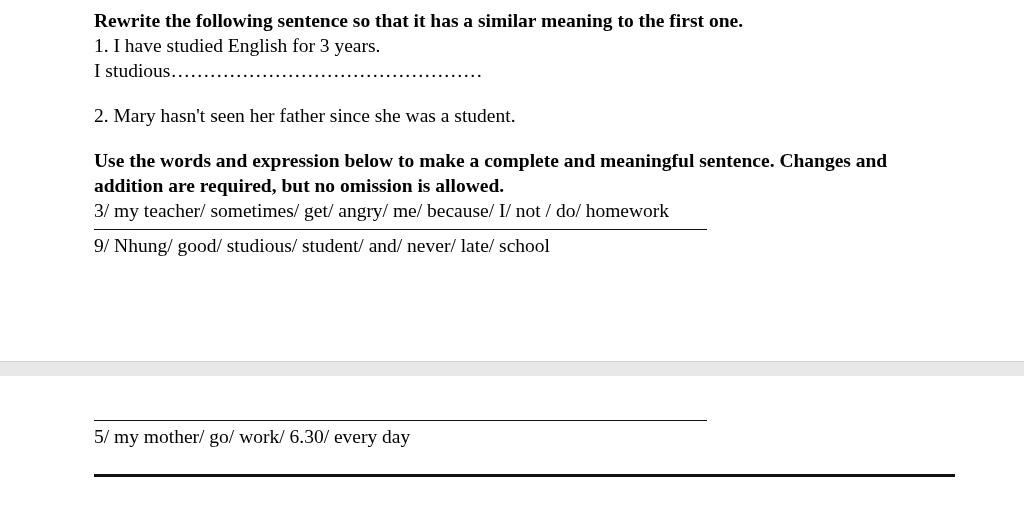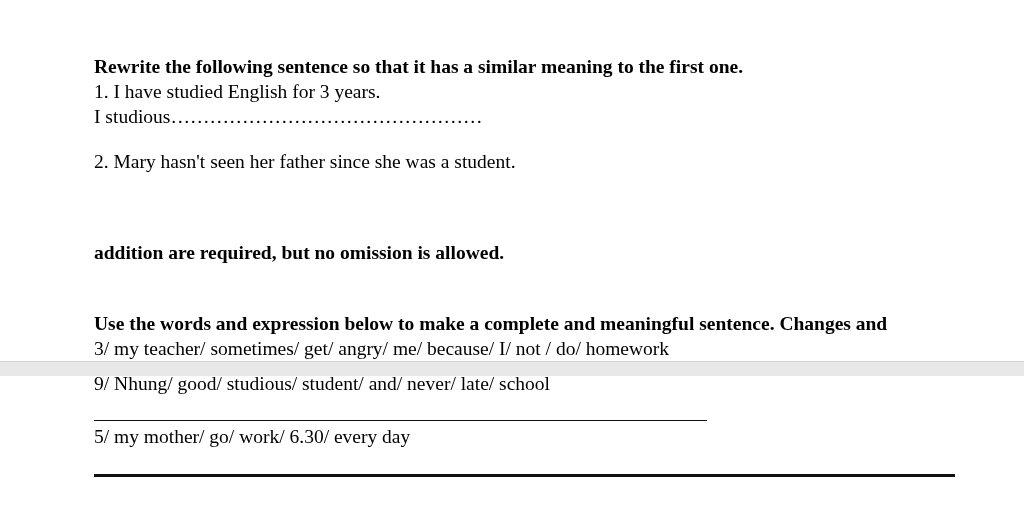--- a/index.html
+++ b/index.html
@@ -32,21 +32,20 @@
     margin-left: 94px;
     width: 880px;
   }
   .line {
     font-size: 19.5px;
     line-height: 25px;
     white-space: pre-wrap;
   }
   .bold {
     font-weight: bold;
-    margin-top: 46px;
   }
   .spacer {
     height: 20px;
   }
   .rule-underline {
     border-bottom: 1.4px solid #111;
     width: 613px;
     height: 0;
     margin: 6px 0 3px 0;
   }
@@ -102,22 +101,22 @@
       <div class="line bold">Rewrite the following sentence so that it has a similar meaning to the first one.</div>
       <div class="line">1. I have studied English for 3 years.</div>
       <div class="line">I studious…………………………………………</div>
 
       <div class="spacer"></div>
 
       <div class="line">2. Mary hasn't seen her father since she was a student.</div>
 
       <div class="spacer"></div>
 
+      <div class="line bold">Use the words and expression below to make a complete and meaningful sentence. Changes and</div>
       <div class="line bold">addition are required, but no omission is allowed.</div>
-      <div class="line bold">Use the words and expression below to make a complete and meaningful sentence. Changes and</div>
       <div class="line">3/ my teacher/ sometimes/ get/ angry/ me/ because/ I/ not / do/ homework</div>
 
       <div class="rule-underline"></div>
 
       <div class="line">9/ Nhung/ good/ studious/ student/ and/ never/ late/ school</div>
 
     </div>
   </div>
 
   <div class="band-top-edge"></div>

